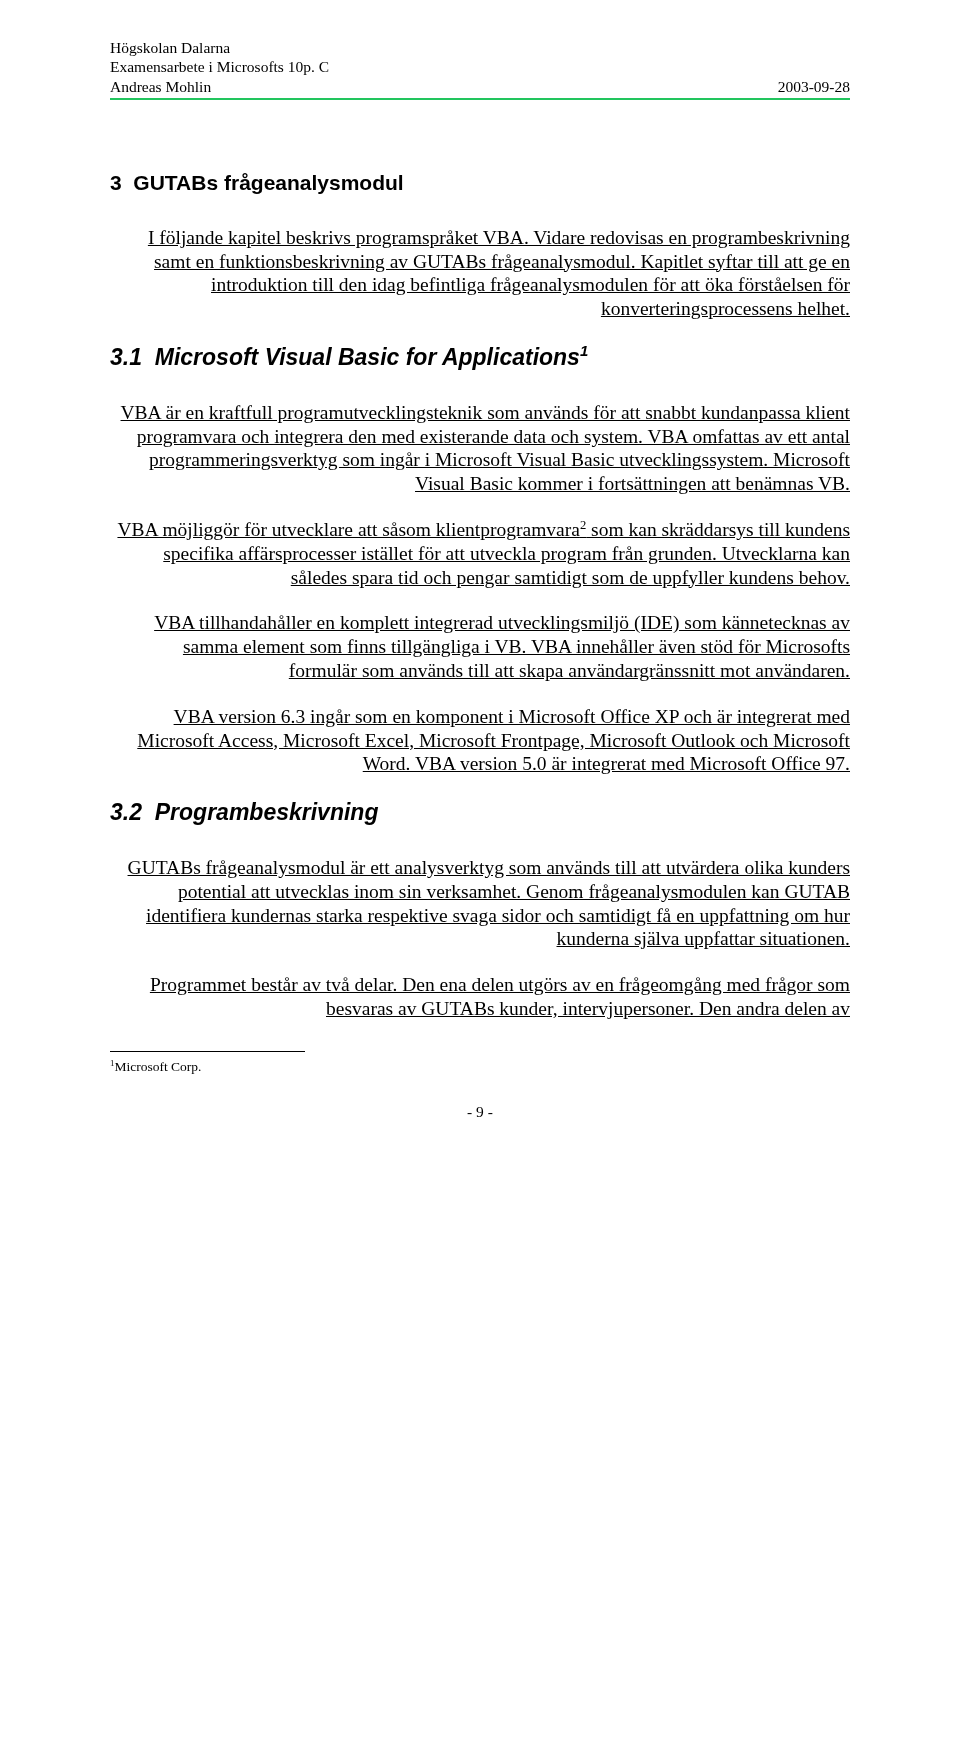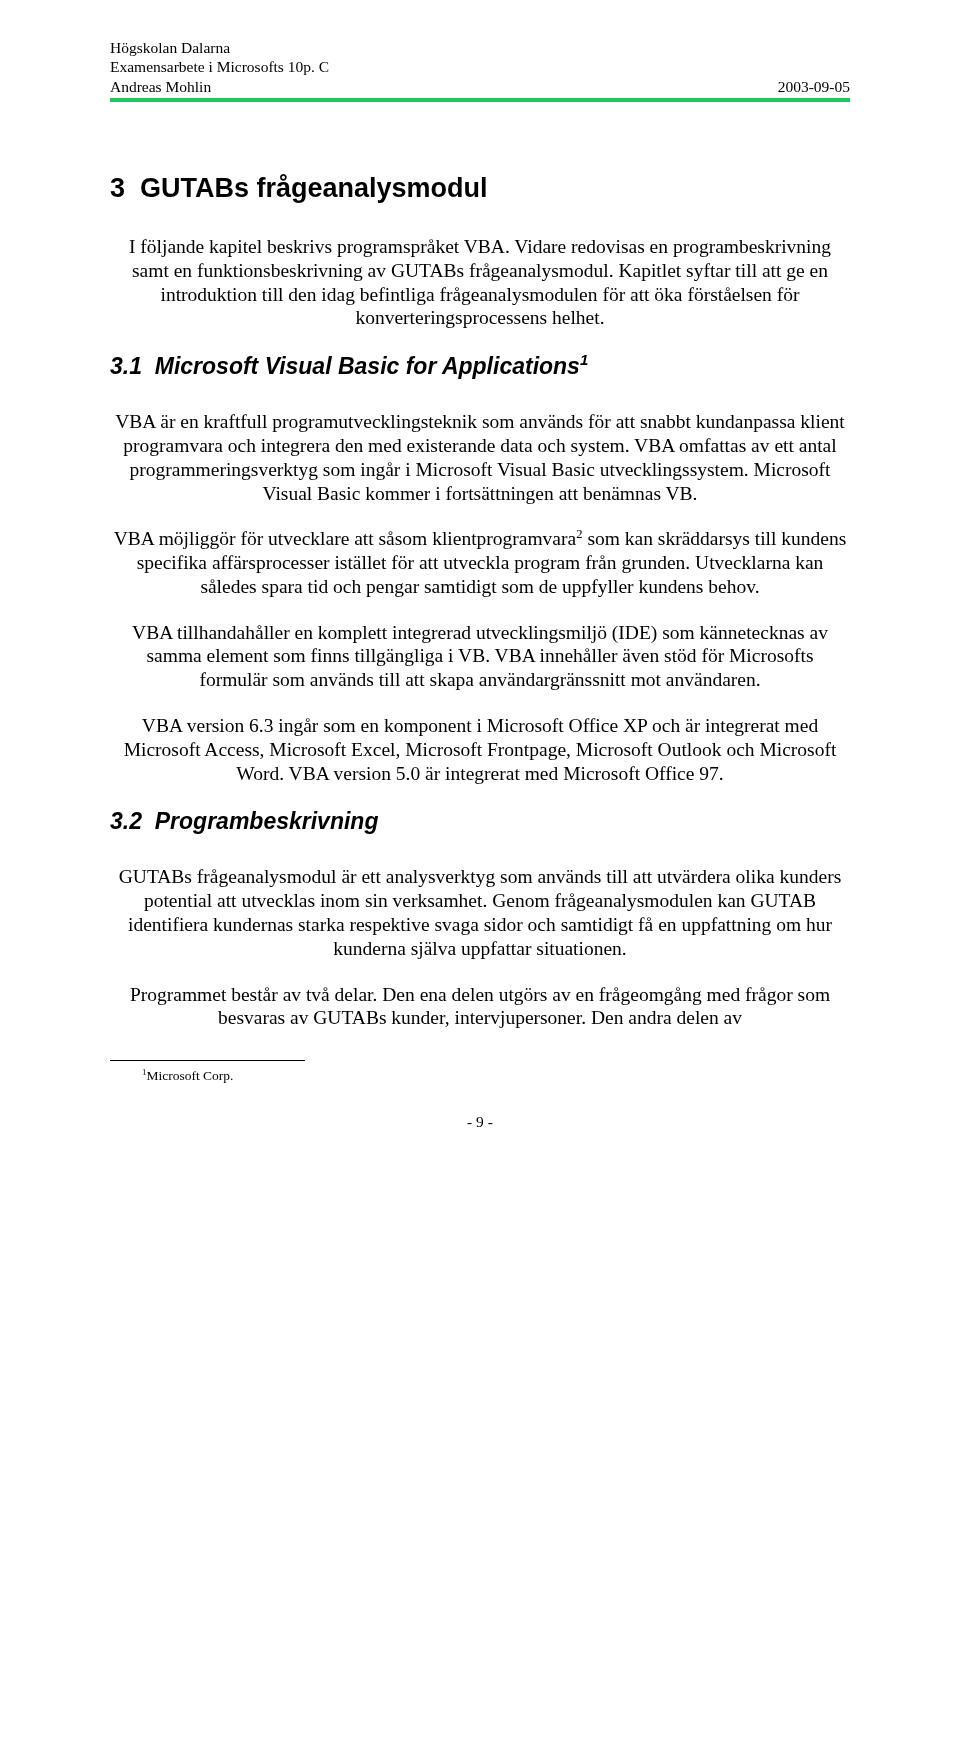--- a/index.html
+++ b/index.html
@@ -10,74 +10,75 @@
     width: 960px;
     margin: 0 auto;
     padding: 38px 110px 50px 110px;
     font-size: 19.5px;
     line-height: 1.22;
   }
   .header {
     display: flex;
     justify-content: space-between;
     align-items: flex-start;
-    border-bottom: 4px solid #22c55e;
+    border-bottom: 2px solid #22c55e;
     padding-bottom: 2px;
     margin-bottom: 70px;
     font-size: 15.5px;
     line-height: 1.25;
   }
   .header-left { }
   .header-right { align-self: flex-end; }
   .h1 {
     font-family: Arial, Helvetica, sans-serif;
     font-weight: bold;
-    font-size: 27px;
+    font-size: 21px;
     margin-bottom: 30px;
   }
   .h2 {
     font-family: Arial, Helvetica, sans-serif;
     font-weight: bold;
     font-style: italic;
     font-size: 23px;
     margin-top: 22px;
     margin-bottom: 30px;
   }
   .para {
     margin-bottom: 22px;
-    text-align: center;
+    text-align: right;
+    text-decoration: underline;
   }
   .footnotes {
     border-top: 1px solid #000;
     width: 195px;
     margin-top: 30px;
     margin-bottom: 6px;
   }
   .footnote-line {
     font-size: 13.5px;
     line-height: 1.3;
   }
   .sup { font-size: 0.65em; vertical-align: super; line-height: 0; }
   .page-num {
     text-align: center;
     font-size: 15.5px;
     margin-top: 28px;
   }
-  .fn-block { margin-top: 4px; margin-left: 32px; }
+  .fn-block { margin-top: 4px; }
 </style>
 </head>
 <body>
 
 <div class="header">
   <div class="header-left">
     <div>Högskolan Dalarna</div>
     <div>Examensarbete i Microsofts 10p. C</div>
     <div>Andreas Mohlin</div>
   </div>
-  <div class="header-right">2003-09-05</div>
+  <div class="header-right">2003-09-28</div>
 </div>
 
 <div class="h1">3&nbsp;&nbsp;GUTABs frågeanalysmodul</div>
 
 <div class="para">I följande kapitel beskrivs programspråket VBA. Vidare redovisas en programbeskrivning samt en funktionsbeskrivning av GUTABs frågeanalysmodul. Kapitlet syftar till att ge en introduktion till den idag befintliga frågeanalysmodulen för att öka förståelsen för konverteringsprocessens helhet.</div>
 
 <div class="h2">
   <span>3.1&nbsp;&nbsp;Microsoft Visual Basic for Applications</span><span class="sup">1</span>
 </div>
 

